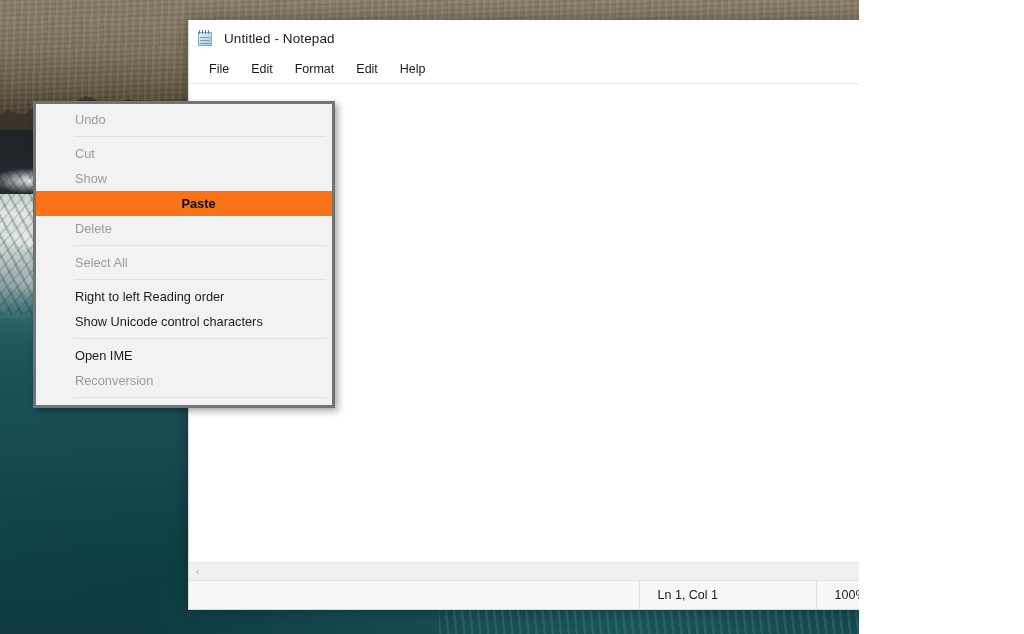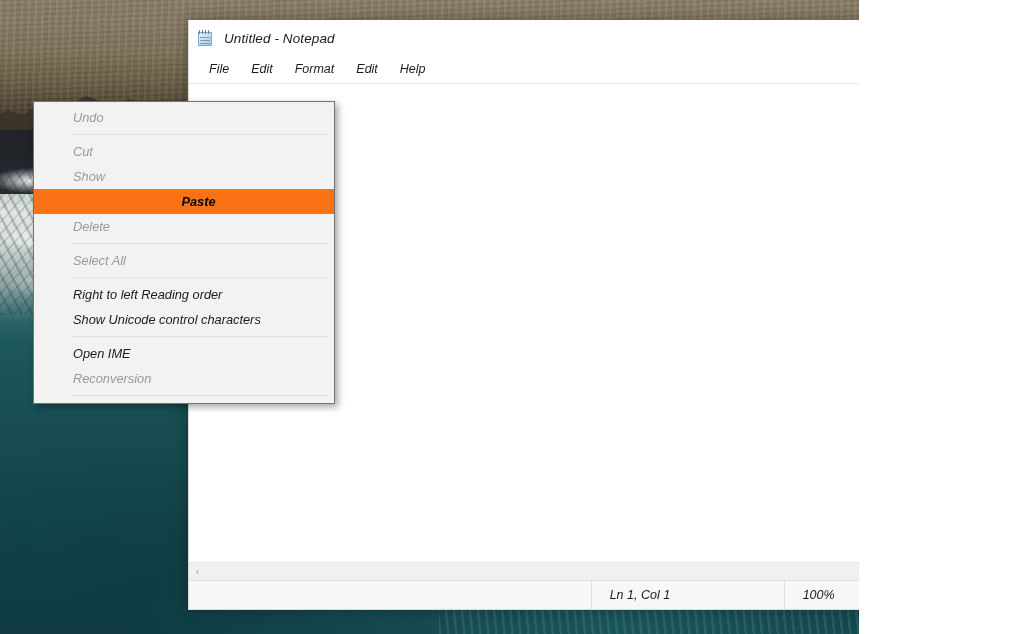--- a/index.html
+++ b/index.html
@@ -10,21 +10,20 @@
     overflow: hidden;
     font-family: "Liberation Sans", sans-serif;
   }
 
   #screen {
     position: relative;
     width: 859px;
     height: 634px;
     overflow: hidden;
     background: #0f4a50;
-    font-style: italic;
   }
 
   
   #wallpaper {
     position: absolute;
     inset: 0;
     background:
       
       radial-gradient(ellipse 700px 260px at 72% 100%, rgba(28,98,102,0.65) 0%, rgba(16,70,76,0) 70%),
       radial-gradient(ellipse 500px 200px at 18% 92%, rgba(10,58,64,0.55) 0%, rgba(10,58,64,0) 72%),
@@ -237,37 +236,37 @@
     display: flex;
     align-items: stretch;
     justify-content: flex-end;
     flex: 0 0 auto;
     font-size: 12.5px;
     color: #1b1b1b;
   }
   .status-cell {
     display: flex;
     align-items: center;
-    padding: 0 30px;
+    padding: 0 14px;
     border-left: 1px solid #e0e0e0;
     white-space: nowrap;
     text-align: right;
   }
   #status-ln { min-width: 144px; padding-left: 18px; }
   #status-zoom { min-width: 130px; padding-left: 18px; }
   #status-eol { padding-left: 18px; }
 
   
   #context-menu {
     position: absolute;
     left: 33px;
     top: 101px;
     width: 302px;
     background: #f2f2f2;
-    border: 1px solid #737373;
+    border: 3px solid #737373;
     box-sizing: border-box;
     box-shadow: 3px 3px 7px rgba(0,0,0,0.35);
     padding: 3px 0 3px 0;
     z-index: 50;
   }
   .ctx-item {
     height: 25px;
     display: flex;
     align-items: center;
     padding: 0 10px 0 39px;

